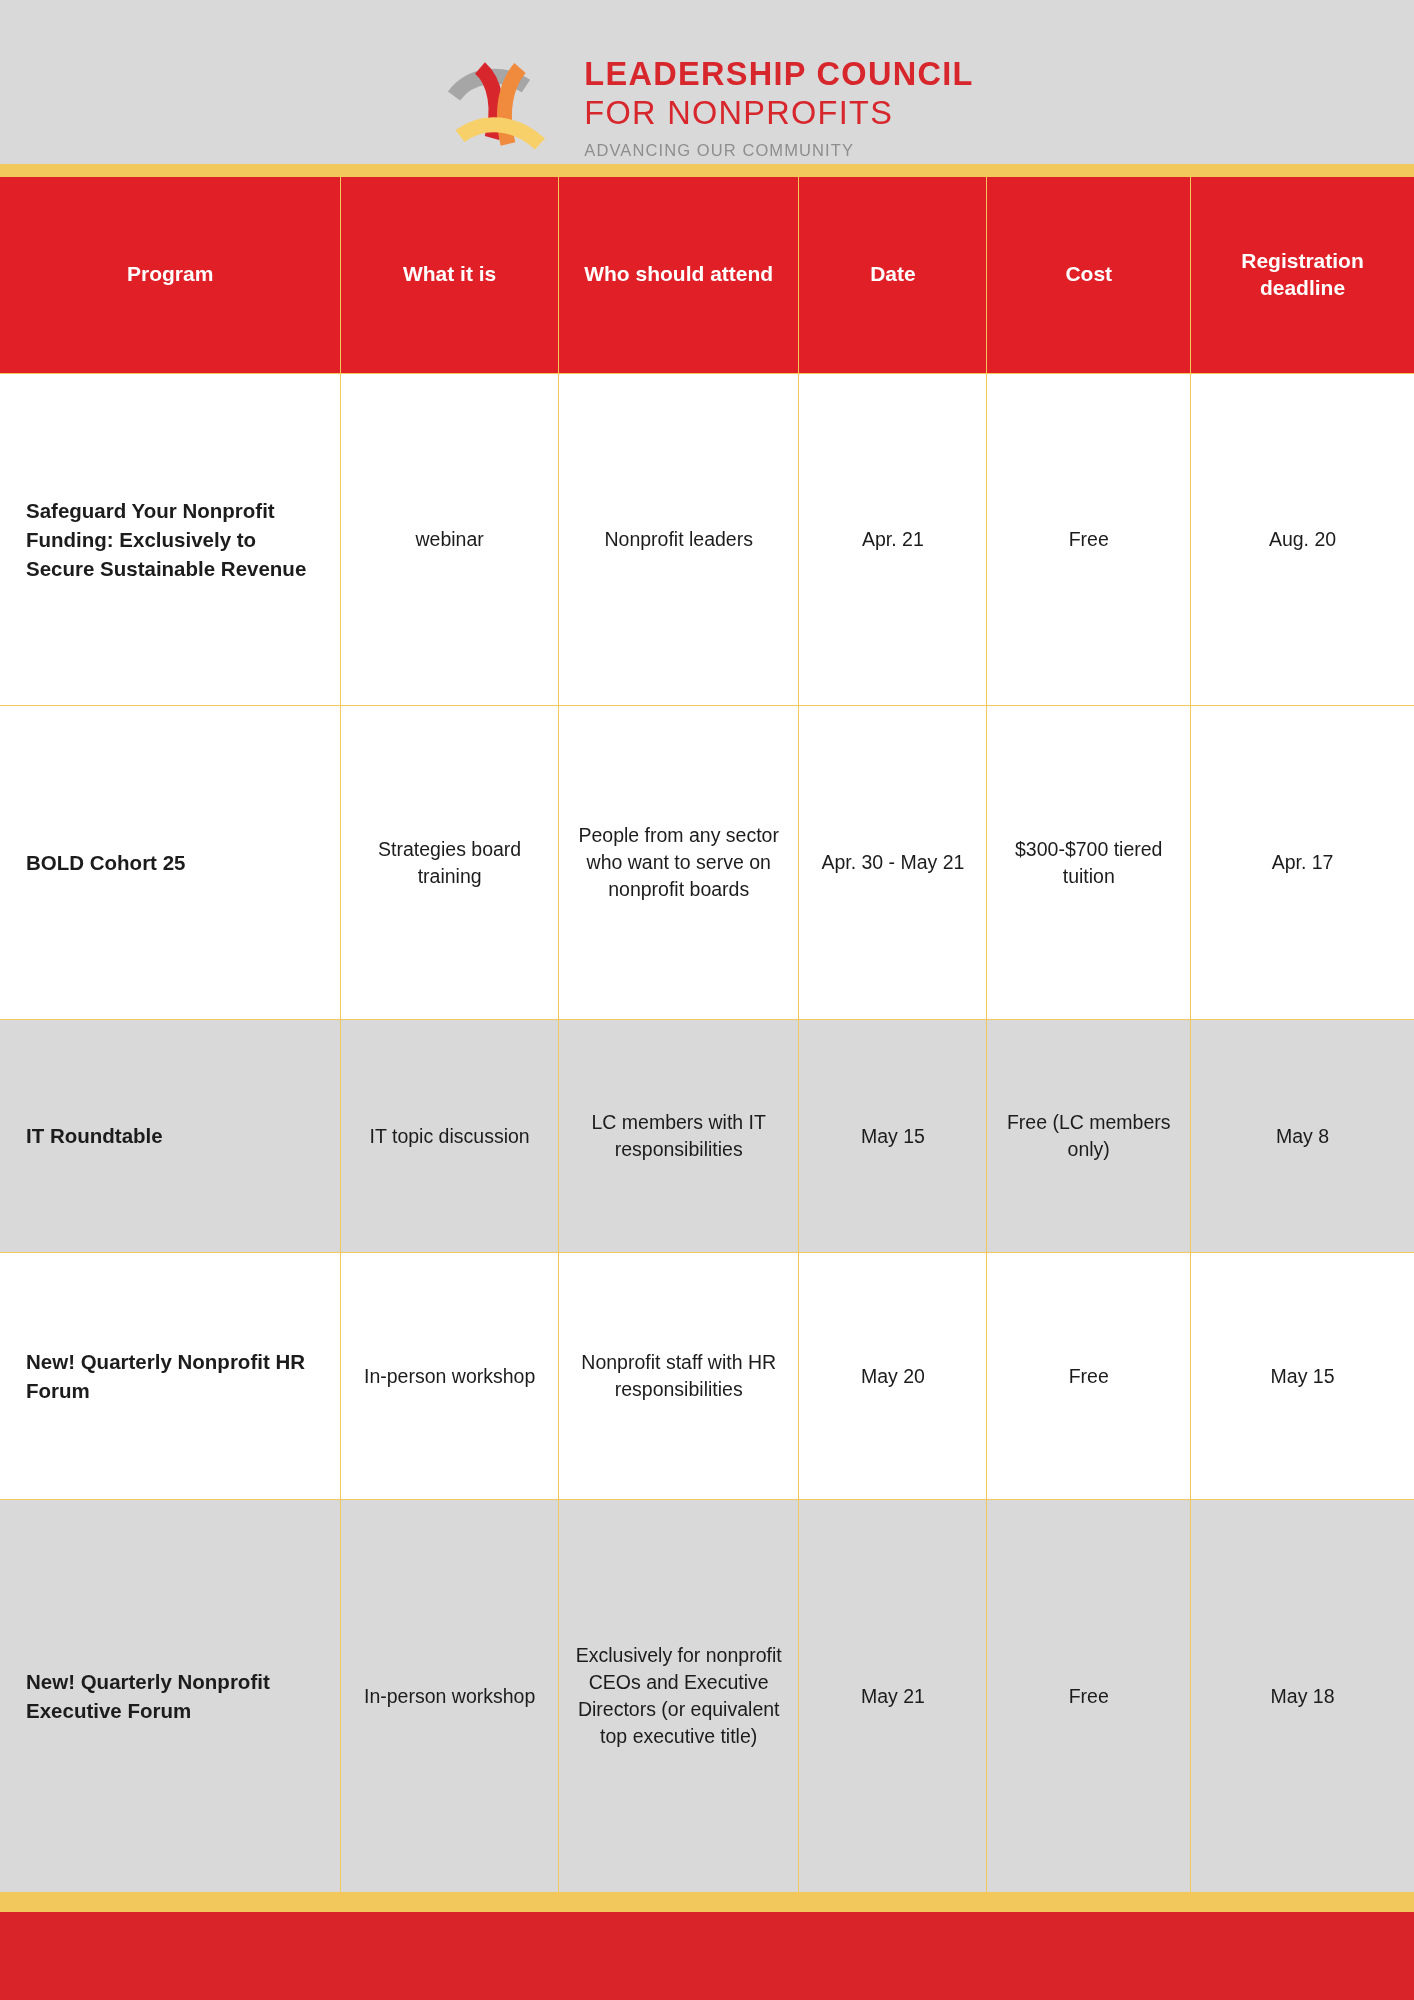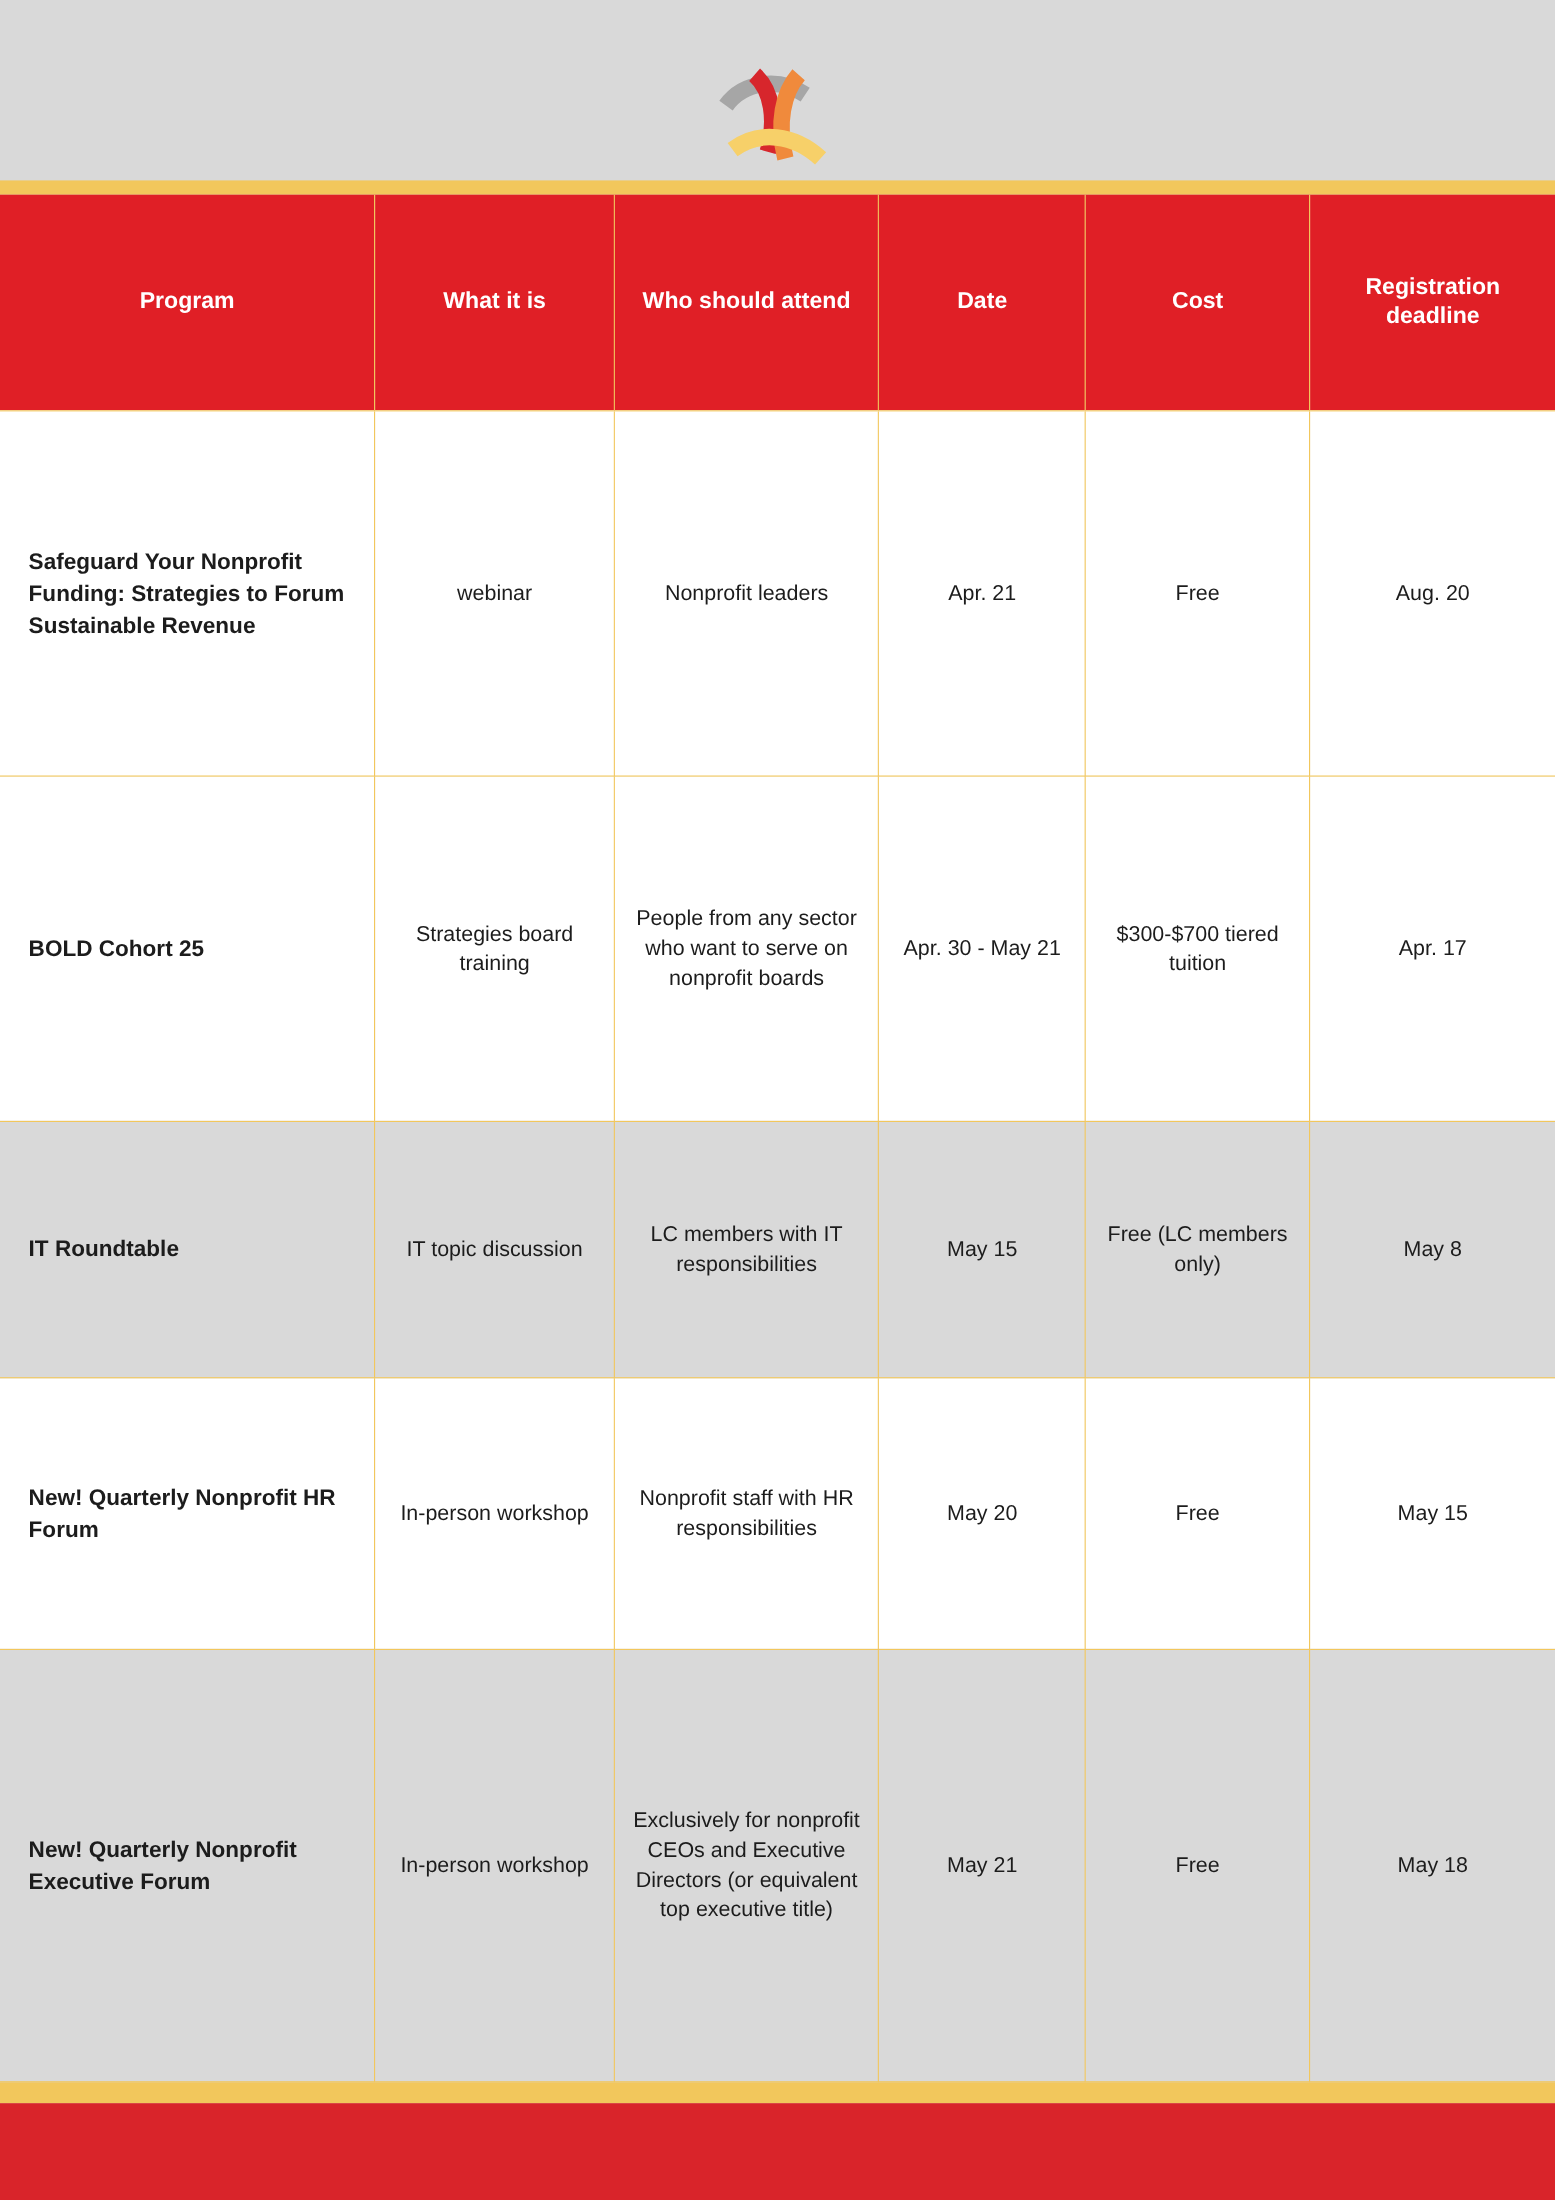--- a/index.html
+++ b/index.html
@@ -167,20 +167,25 @@
 
         <path d="M14 44 C 30 22, 62 18, 86 34" fill="none" stroke="#a6a6a6" stroke-width="15" stroke-linecap="butt"></path>
 
         <path d="M40 16 C 56 30, 60 58, 52 86" fill="none" stroke="#d7262c" stroke-width="15" stroke-linecap="butt"></path>
 
         <path d="M80 16 C 66 32, 60 60, 68 92" fill="none" stroke="#f08a3c" stroke-width="15" stroke-linecap="butt"></path>
 
         <path d="M20 84 C 44 66, 76 70, 100 92" fill="none" stroke="#f7d069" stroke-width="15" stroke-linecap="butt"></path>
       </svg>
 
+      <div class="logo-text">
+        <div class="logo-line1">LEADERSHIP COUNCIL</div>
+        <div class="logo-line2">FOR NONPROFITS</div>
+        <div class="logo-tagline">ADVANCING OUR COMMUNITY</div>
+      </div>
 
     </div>
 
   </div>
 
   <div class="table-wrap">
 
     <div class="rule-gold"></div>
 
     <table class="programs">
@@ -198,21 +203,21 @@
           <th>What it is</th>
           <th>Who should attend</th>
           <th>Date</th>
           <th>Cost</th>
           <th>Registration deadline</th>
         </tr>
       </thead>
       <tbody>
 
         <tr class="row-white">
-          <td class="program">Safeguard Your Nonprofit Funding: Strategies to Forum Sustainable Revenue</td>
+          <td class="program">Safeguard Your Nonprofit Funding: Exclusively to Secure Sustainable Revenue</td>
           <td>webinar</td>
           <td>Nonprofit leaders</td>
           <td>Apr. 21</td>
           <td>Free</td>
           <td>Aug. 20</td>
         </tr>
 
 
         <tr class="row-white">
           <td class="program">BOLD Cohort 25</td>

